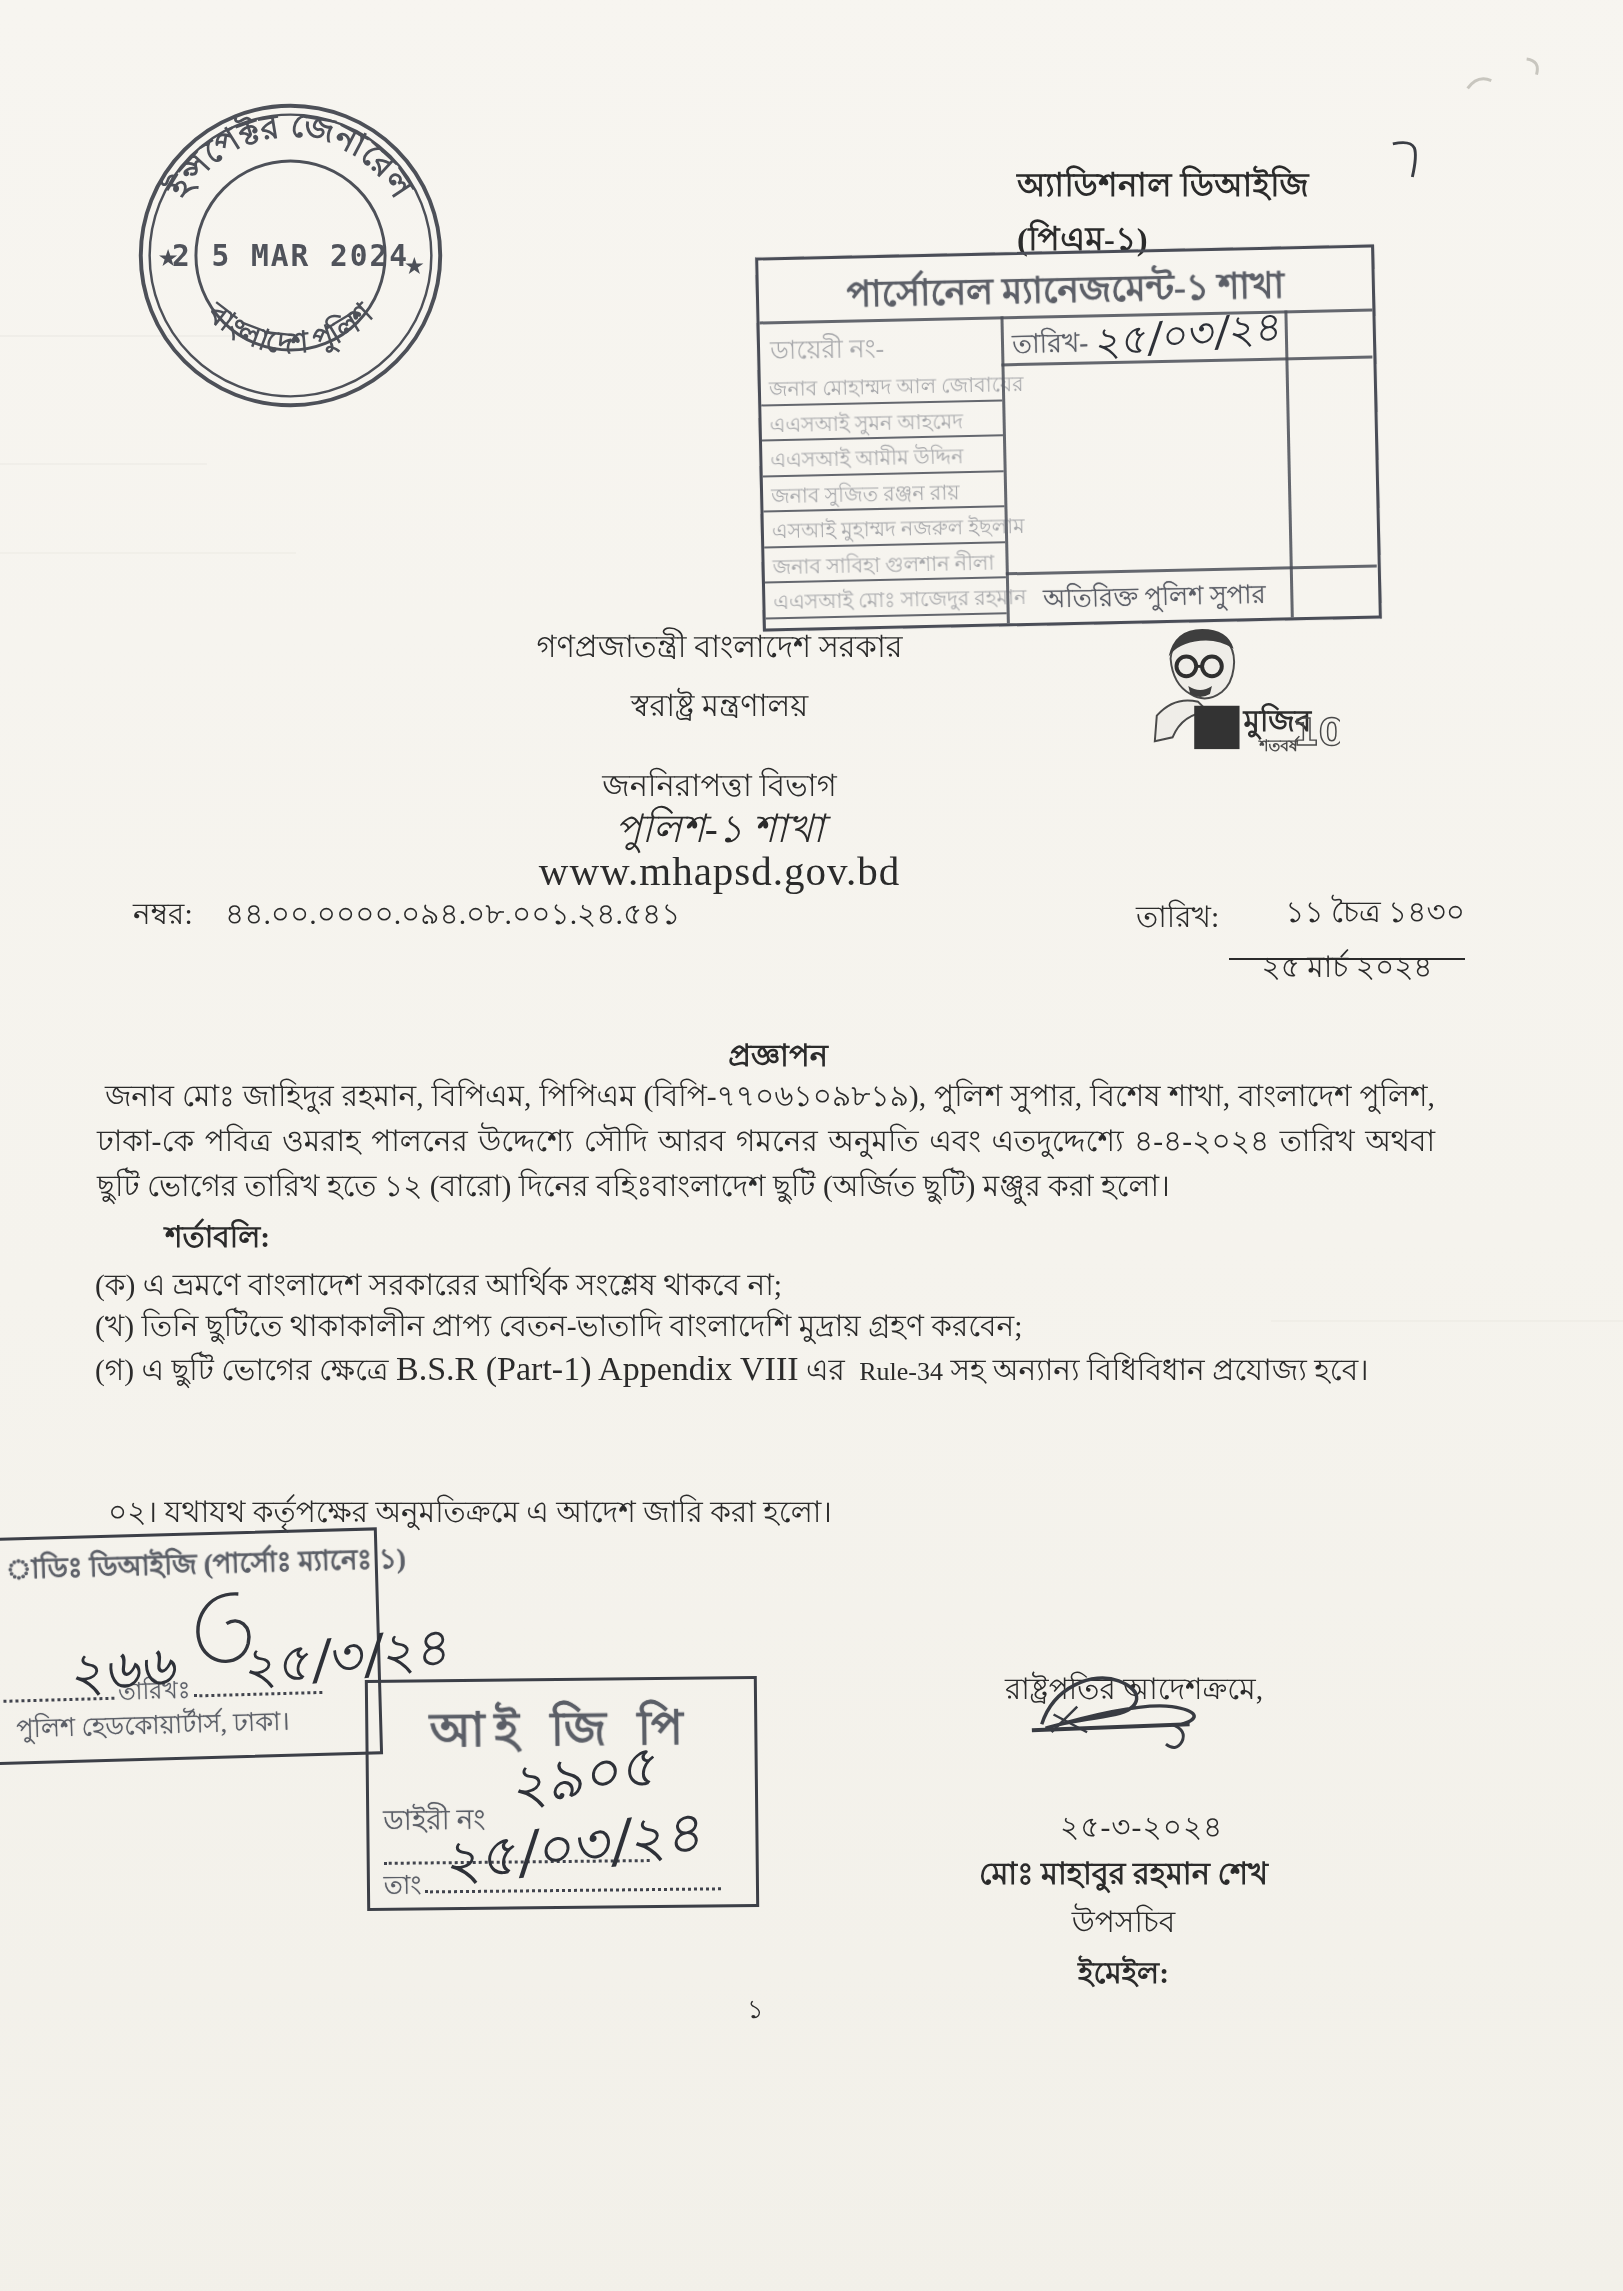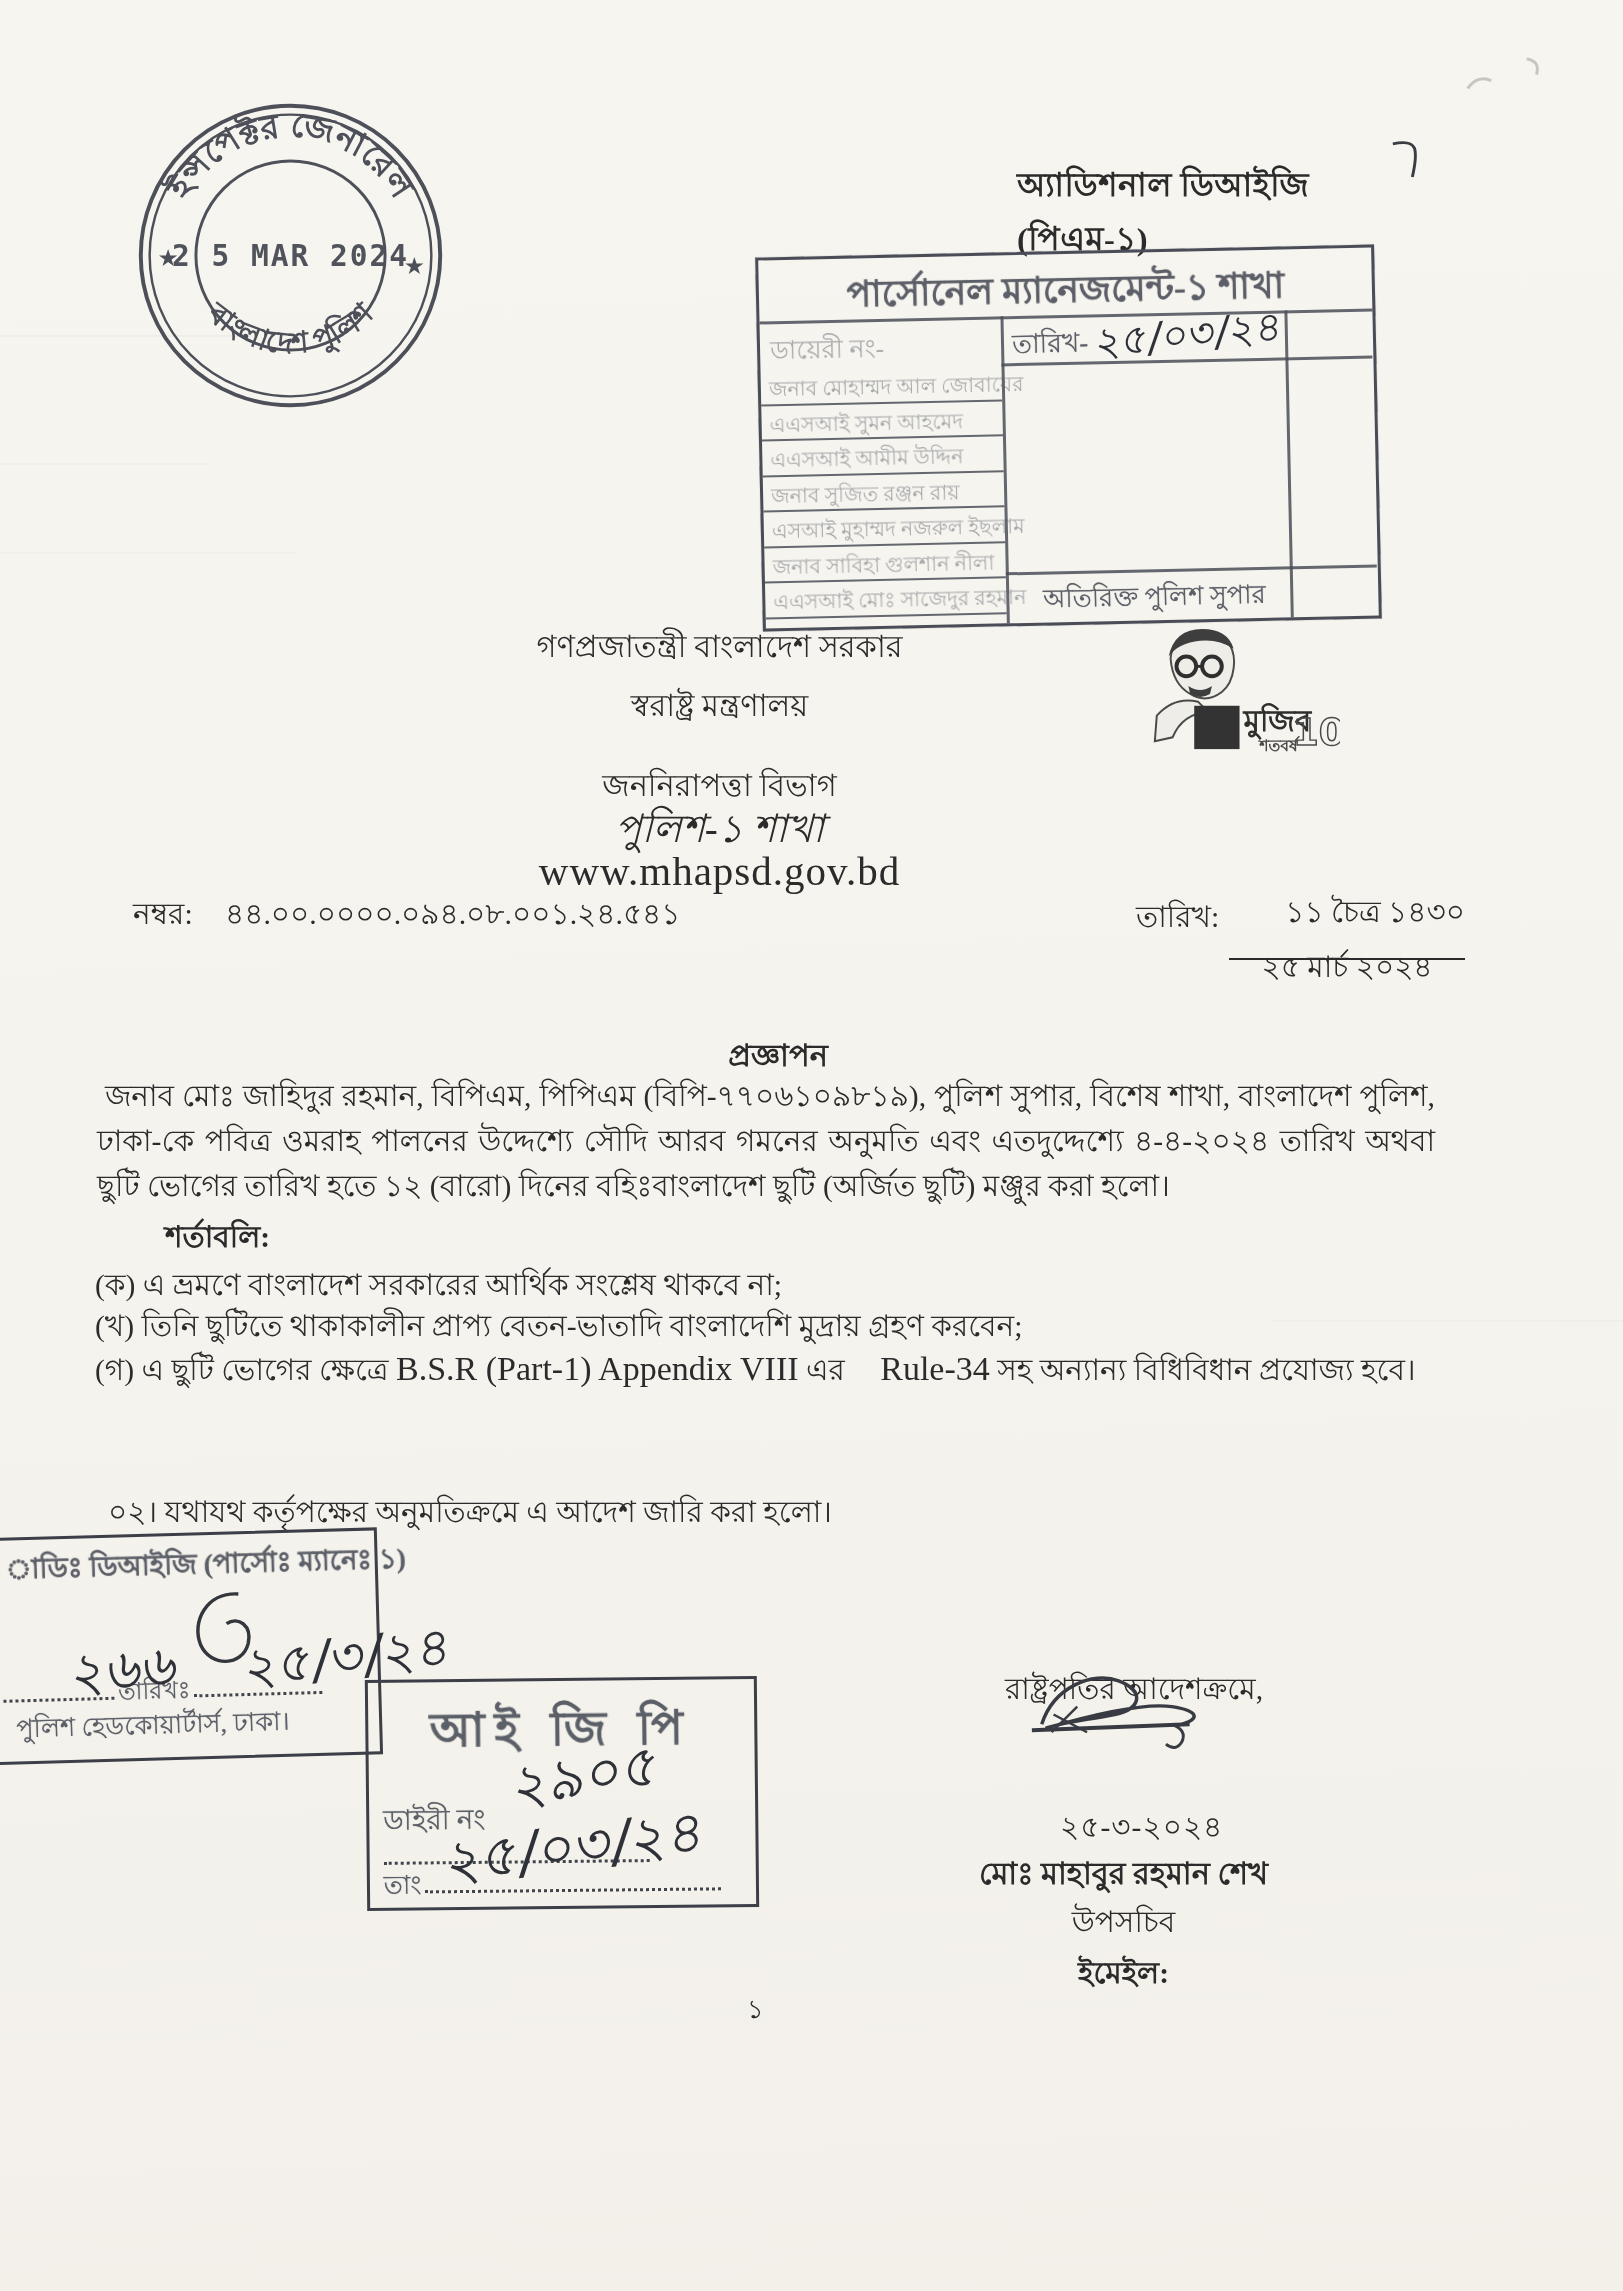--- a/index.html
+++ b/index.html
@@ -134,21 +134,21 @@
   <div class="abs bn" style="left:97px;top:1074px;width:1338px;font-size:29.6px;line-height:45px;text-align:justify;text-indent:7.9px;">জনাব মোঃ জাহিদুর রহমান, বিপিএম, পিপিএম (বিপি-৭৭০৬১০৯৮১৯), পুলিশ সুপার, বিশেষ শাখা, বাংলাদেশ পুলিশ, ঢাকা-কে পবিত্র ওমরাহ পালনের উদ্দেশ্যে সৌদি আরব গমনের অনুমতি এবং এতদুদ্দেশ্যে ৪-৪-২০২৪ তারিখ অথবা ছুটি ভোগের তারিখ হতে ১২ (বারো) দিনের বহিঃবাংলাদেশ ছুটি (অর্জিত ছুটি) মঞ্জুর করা হলো।</div>
 
   <div class="abs bn" style="left:165px;top:1214px;font-size:29.6px;font-weight:bold;">শর্তাবলি:</div>
 
   <div class="abs bn" style="left:95px;top:1262px;width:1340px;font-size:29.6px;">(ক) এ ভ্রমণে বাংলাদেশ সরকারের আর্থিক সংশ্লেষ থাকবে না;</div>
   <div class="abs bn" style="left:95px;top:1303px;width:1340px;font-size:29.6px;">(খ) তিনি ছুটিতে থাকাকালীন প্রাপ্য বেতন-ভাতাদি বাংলাদেশি মুদ্রায় গ্রহণ করবেন;</div>
   <div class="abs bn" style="left:95px;top:1344px;width:1325px;font-size:29.6px;line-height:49px;">
     <span>(গ) এ ছুটি ভোগের ক্ষেত্রে</span>
     <span style="font-size:34px;">B.S.R (Part-1) Appendix VIII</span>
     <span>এর</span>
-    <span style="font-size:34px;margin-left:28px;">Rule-34</span>
+    <span style="font-size:26px;margin-left:7px;">Rule-34</span>
     <span>সহ  অন্যান্য বিধিবিধান প্রযোজ্য হবে।</span>
   </div>
 
   <div class="abs bn" style="left:108px;top:1489px;width:1182px;font-size:29.6px;">০২। যথাযথ কর্তৃপক্ষের অনুমতিক্রমে এ আদেশ জারি করা হলো।</div>
 
   <div class="adig-box">
     <div class="abs stamp" style="left:33px;top:7.9px;width:364px;font-size:27.6px;font-weight:bold;filter:blur(0.3px);white-space:nowrap;">াডিঃ ডিআইজি (পার্সোঃ ম্যানেঃ ১)</div>
     <div class="abs" style="left:19.7px;top:136px;">
       <span class="dots" style="width:118px;"></span>
       <span class="stamp bn" style="font-size:23.6px;">তারিখঃ</span>

